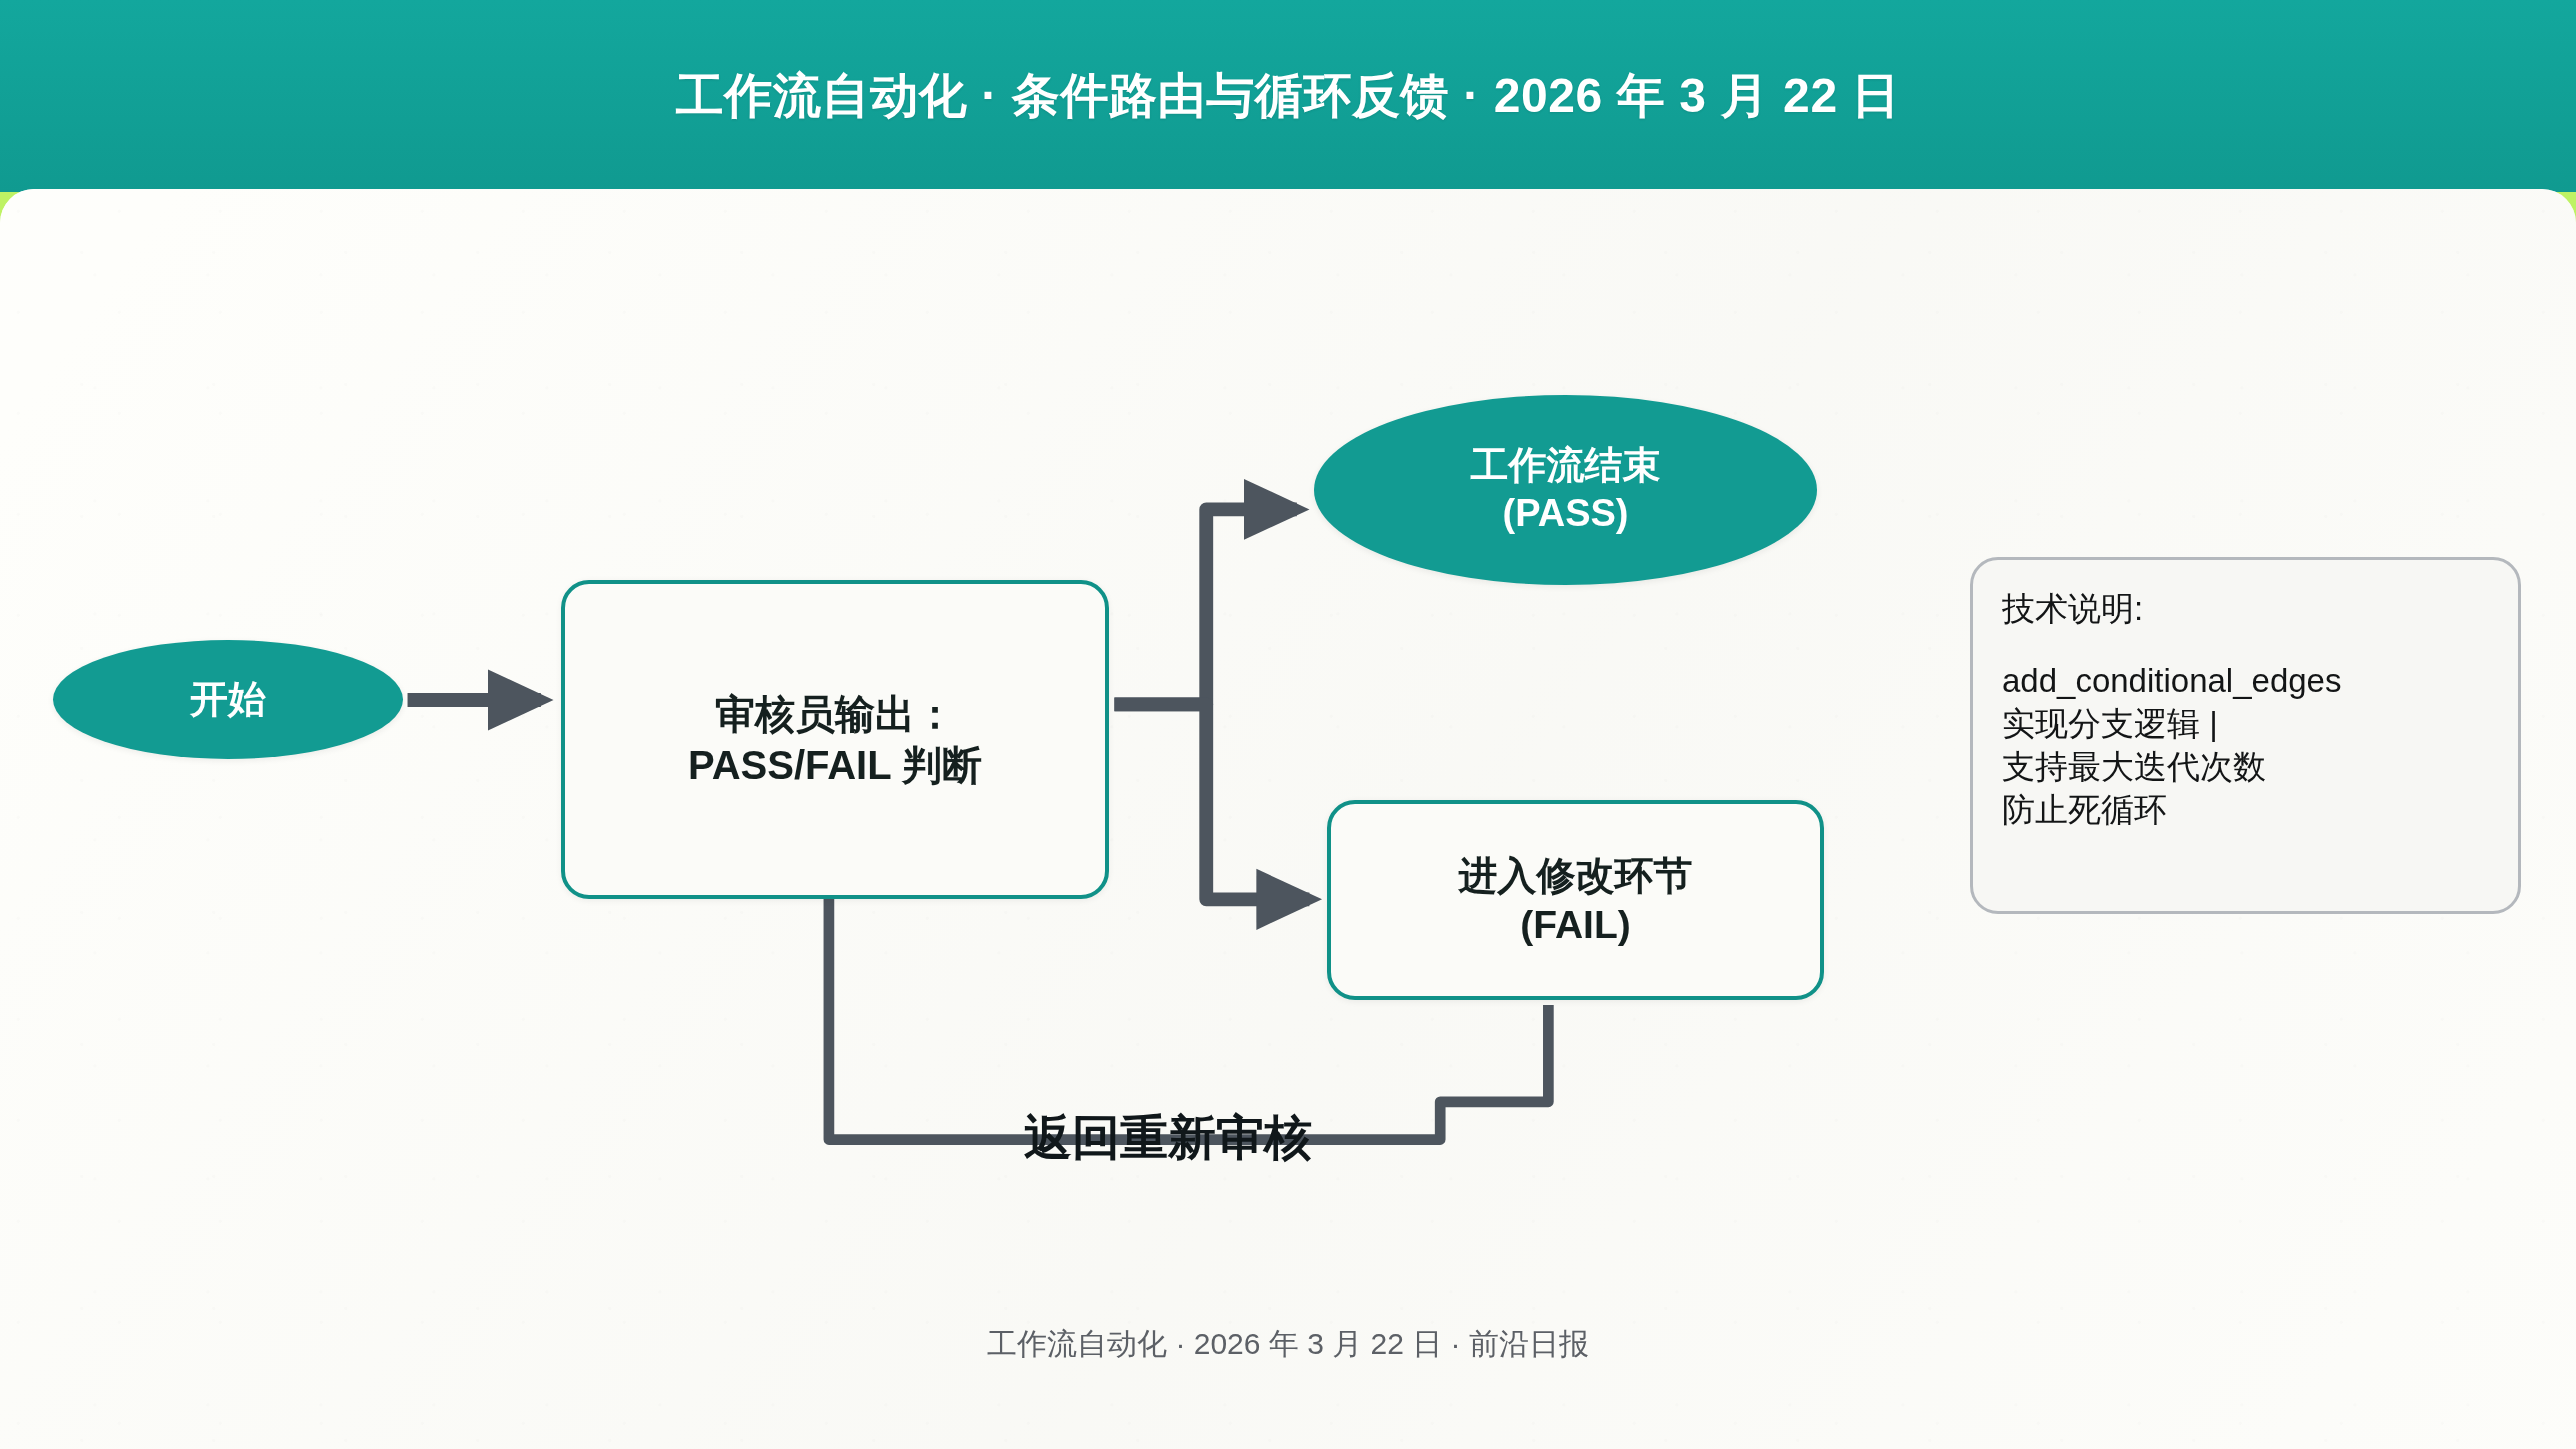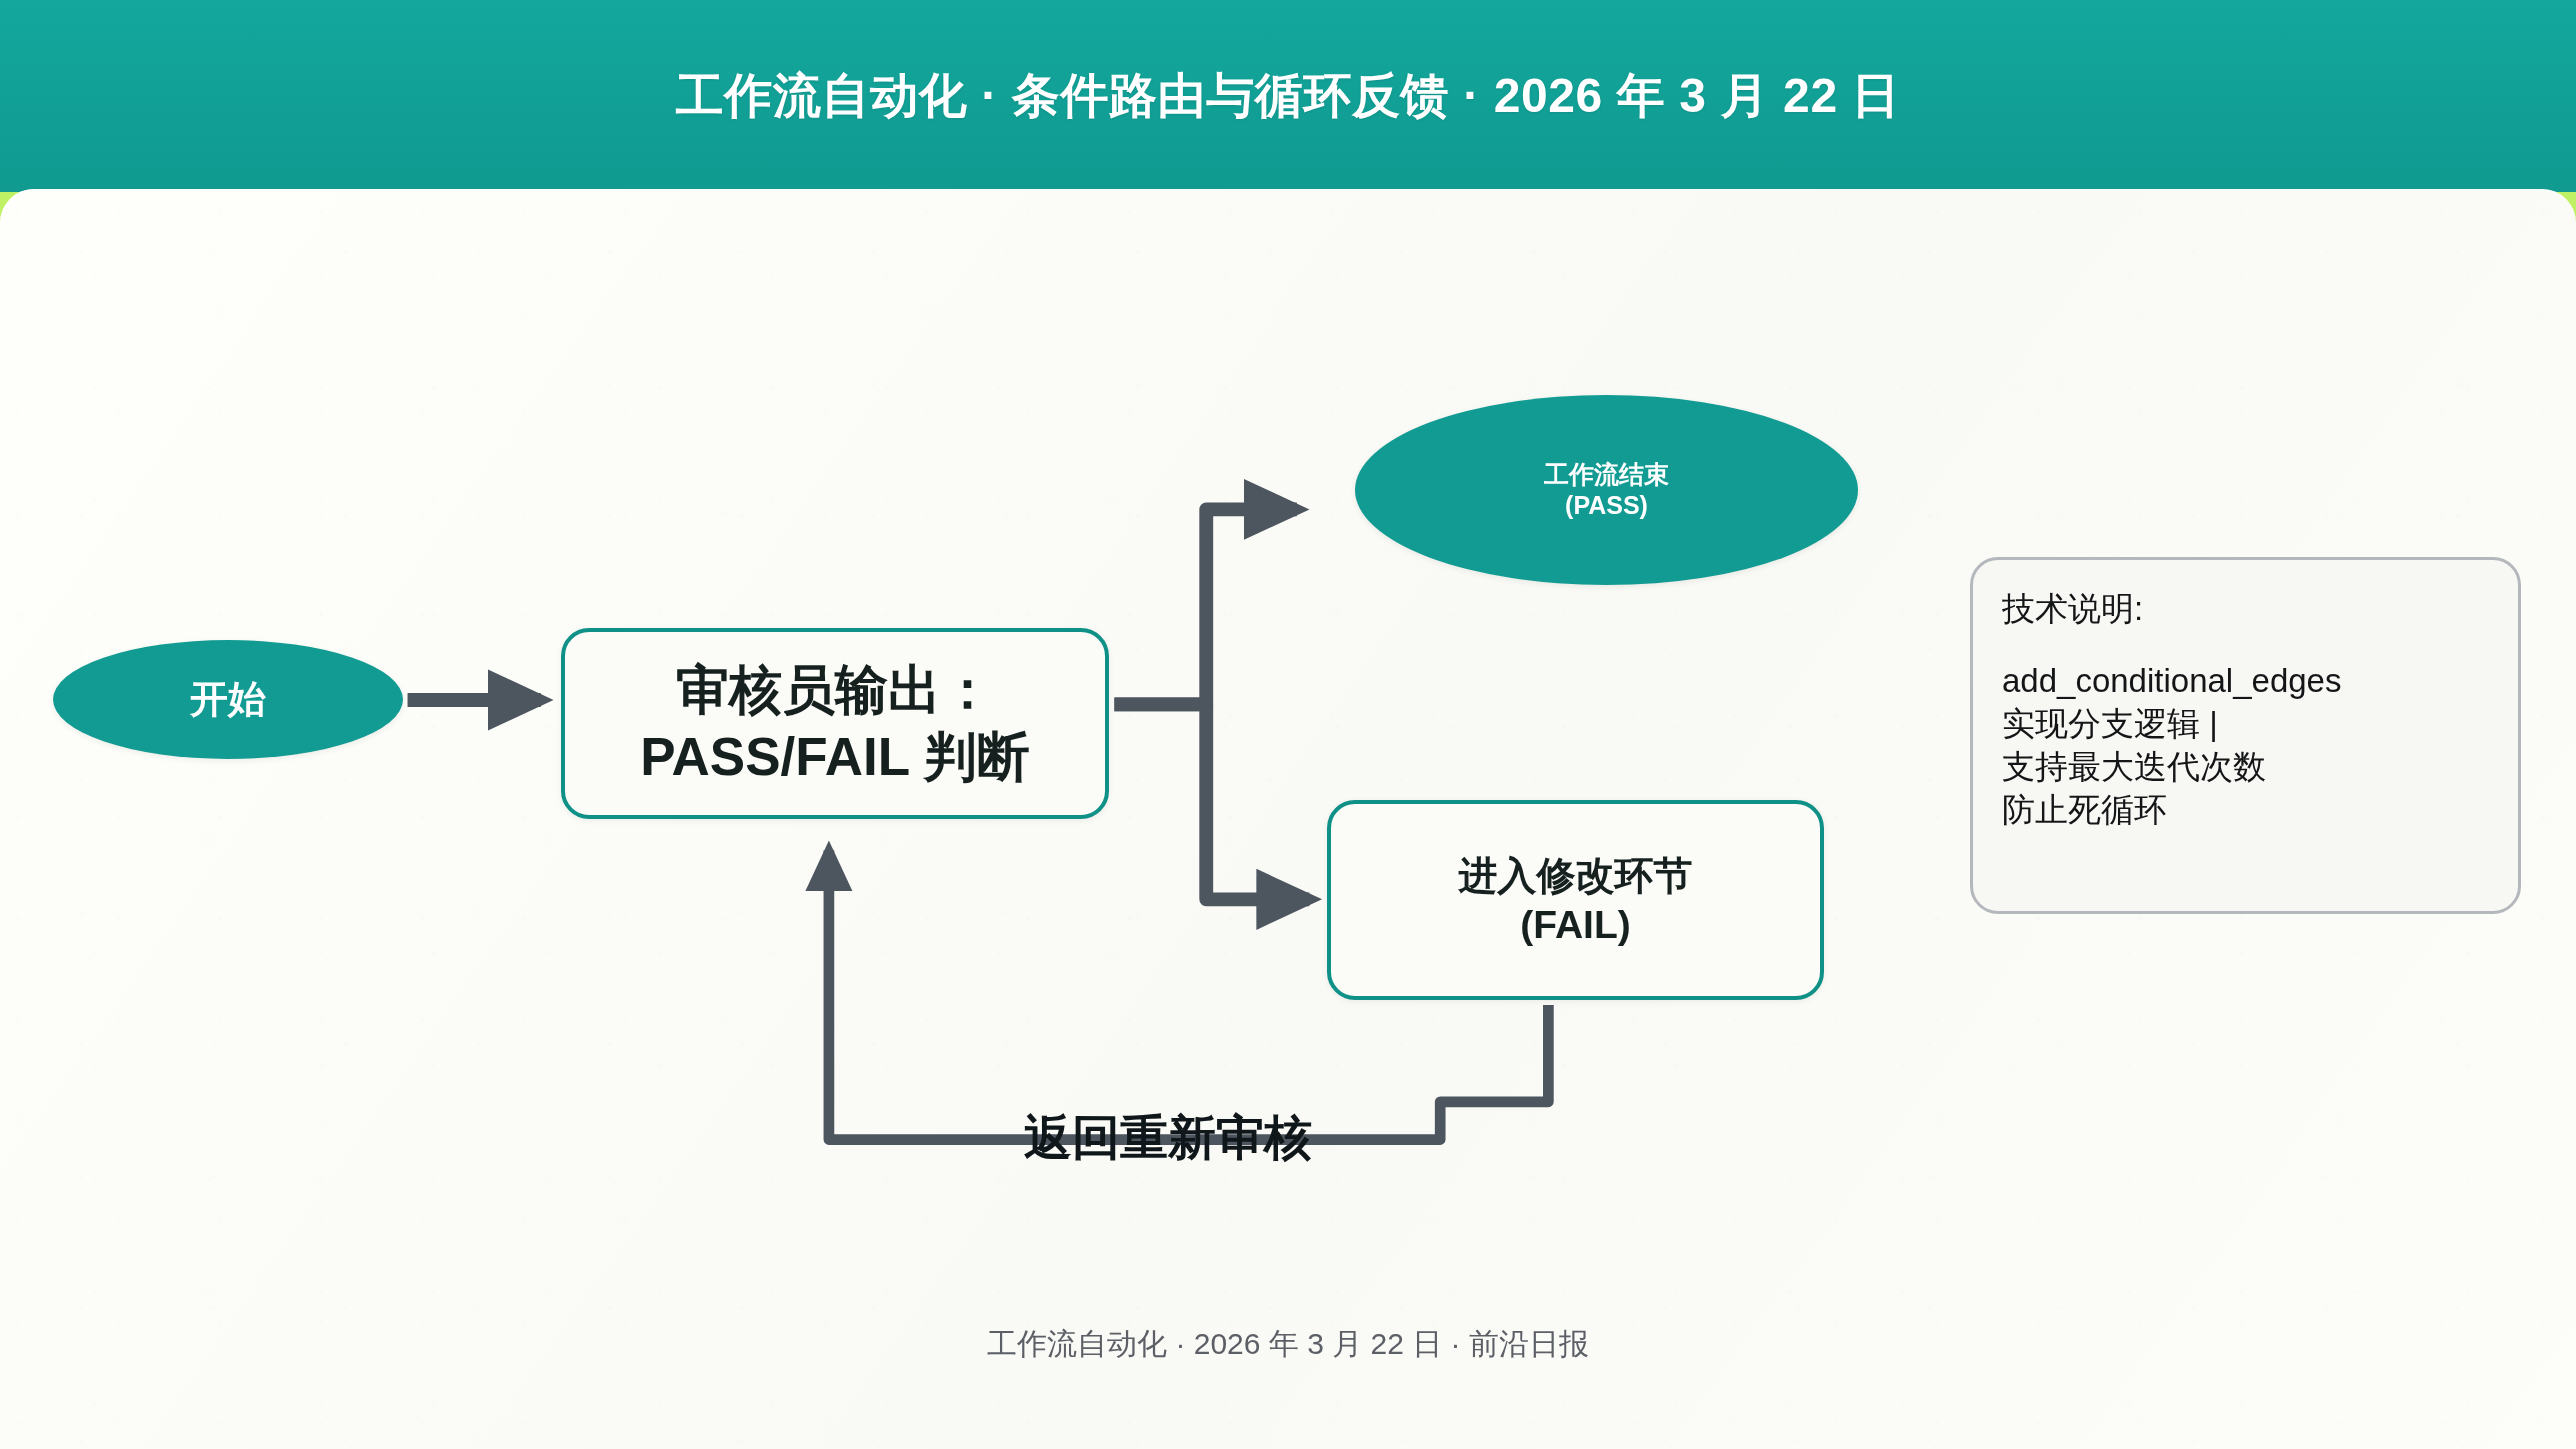--- a/index.html
+++ b/index.html
@@ -101,28 +101,27 @@
     box-shadow: 0 1.9px 6.3px rgba(0,0,0,0.06);
   }
 
   #node-start {
     left: 53px;  top: 640px;
     width: 350px; height: 119px;
     font-size: 38px;
   }
   #node-decision {
     left: 561px; top: 580px;
-    width: 548px; height: 191px;
-    font-size: 53px;
-    margin-top: 48px;
+    width: 548px; height: 319px;
+    font-size: 40px;
   }
   #node-pass {
-    left: 1355px; top: 395px;
+    left: 1314px; top: 395px;
     width: 503px; height: 190px;
-    font-size: 25px;
+    font-size: 38px;
   }
   #node-fail {
     left: 1327px; top: 800px;
     width: 497px; height: 200px;
     font-size: 39px;
   }
 
   .node-label { display: block; }
 
   

